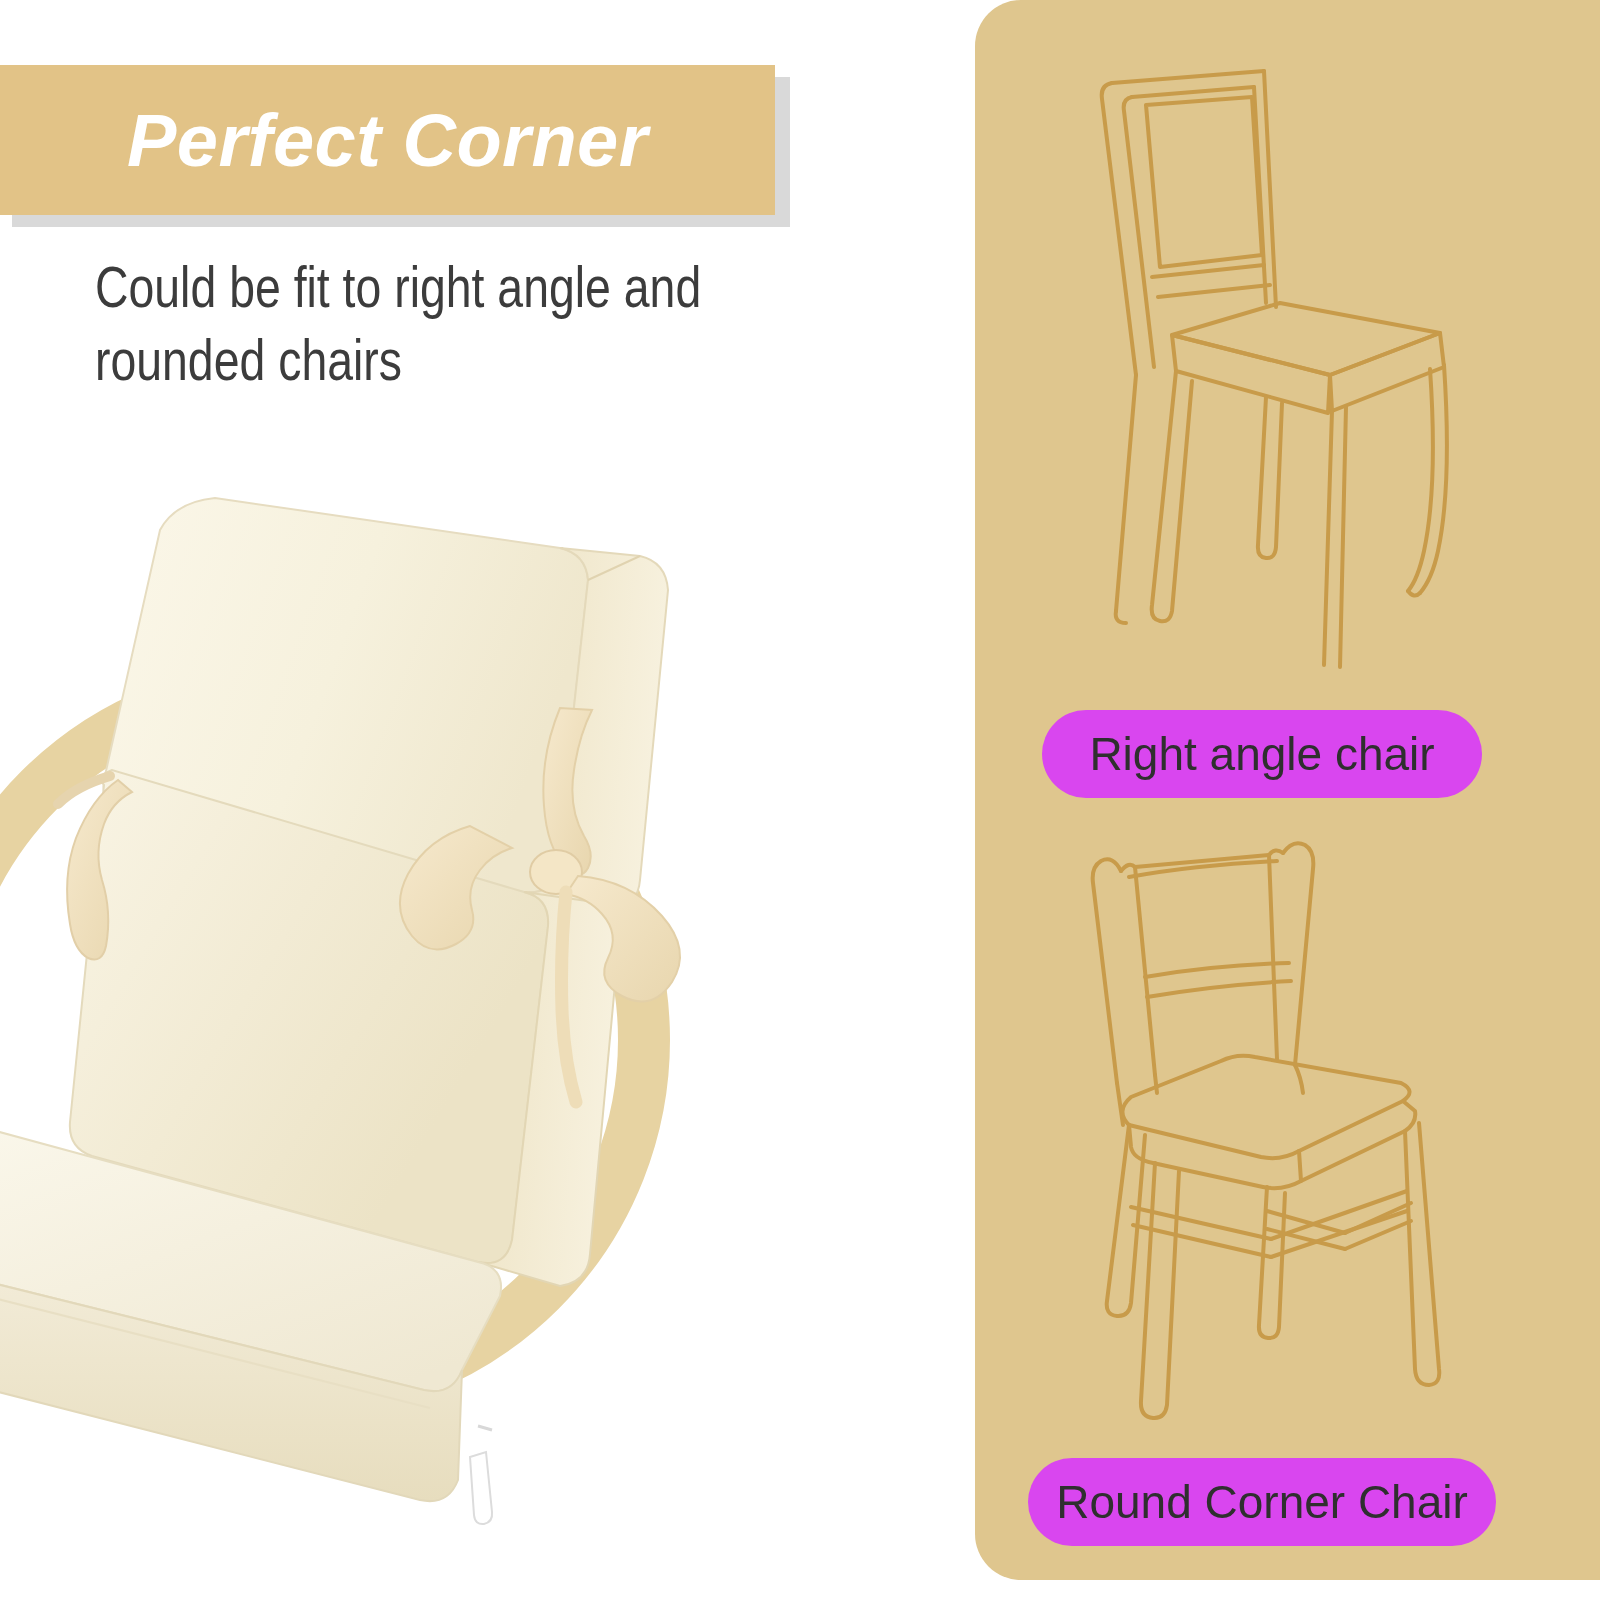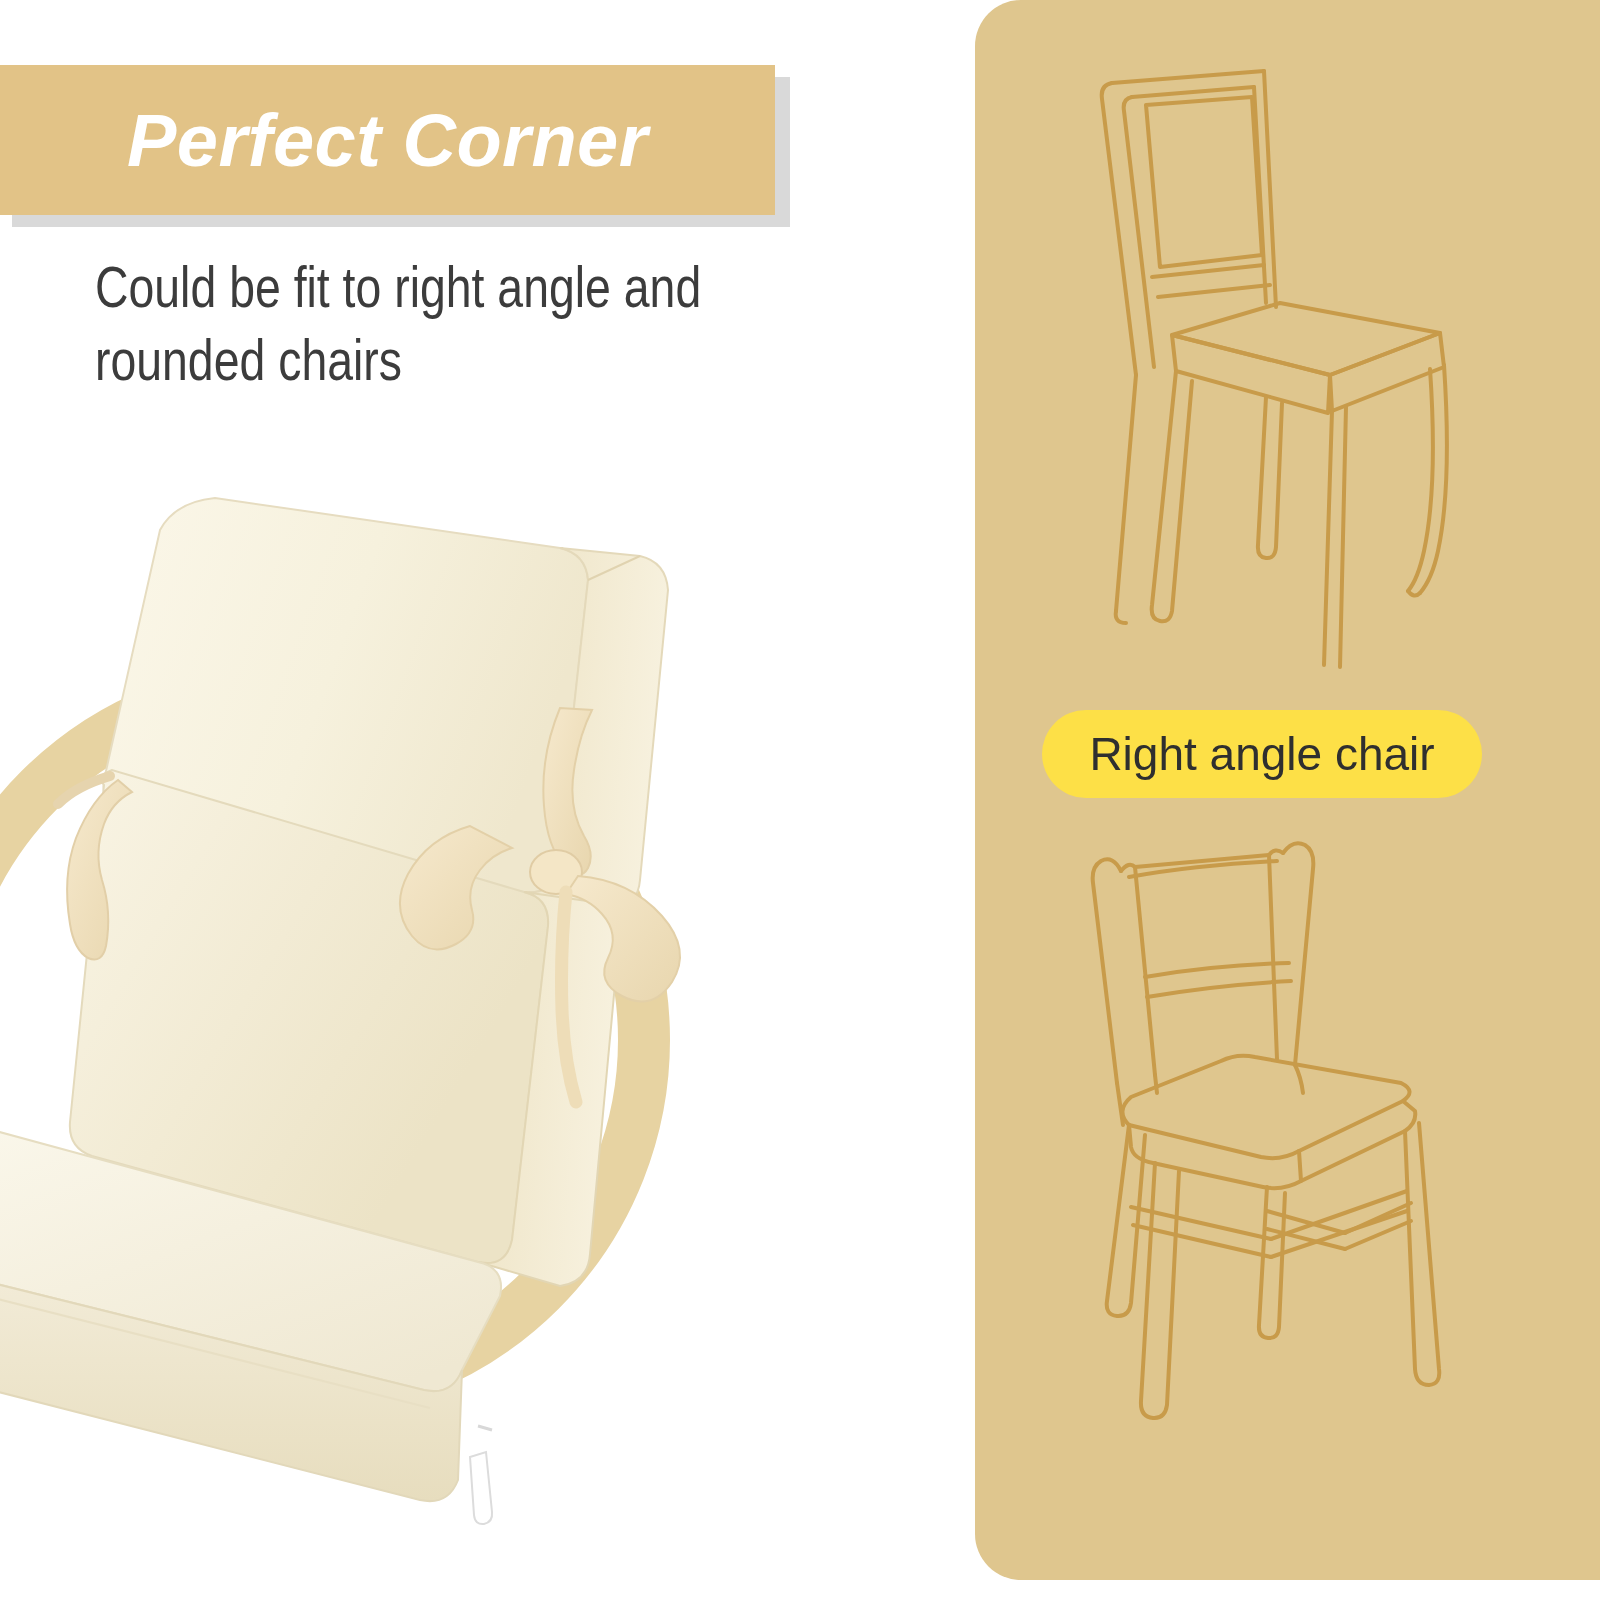--- a/index.html
+++ b/index.html
@@ -26,21 +26,21 @@
   .photo{position:absolute;left:0;top:440px;width:720px;height:1160px;}
 
   
   .panel{position:absolute;left:975px;top:0;width:640px;height:1580px;background:#dfc68e;
     border-radius:46px 0 0 46px;}
 
   .chair-wrap{position:absolute;}
   .chair-top{left:1040px;top:45px;width:520px;height:640px;}
   .chair-bot{left:1045px;top:825px;width:500px;height:610px;}
 
-  .pill{position:absolute;background:#fde047;border-radius:60px;
+  .pill{position:absolute;background:#d946ef;border-radius:60px;
     display:flex;align-items:center;justify-content:center;
     color:#2f2f2f;font-weight:400;white-space:nowrap;}
   .pill-top{left:1042px;top:710px;width:440px;height:88px;font-size:46px;}
   .pill-bot{left:1028px;top:1458px;width:468px;height:88px;font-size:46px;}
 </style>
 </head>
 <body>
 
 <div id="stage">
 
@@ -216,14 +216,17 @@
       <path d="M222 386 L300 408"></path>
       <path d="M222 404 L300 424"></path>
       <path d="M300 408 L366 378"></path>
       <path d="M300 424 L366 396"></path>
     </g>
   </svg>
 
   <div class="pill pill-top">
     <span>Right angle chair</span>
   </div>
+  <div class="pill pill-bot">
+    <span>Round Corner Chair</span>
+  </div>
 
 </div>
 
 </body></html>

